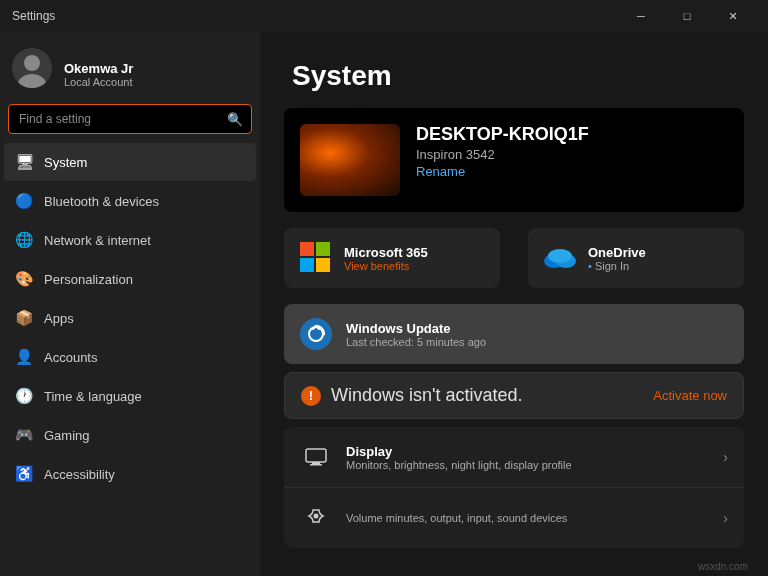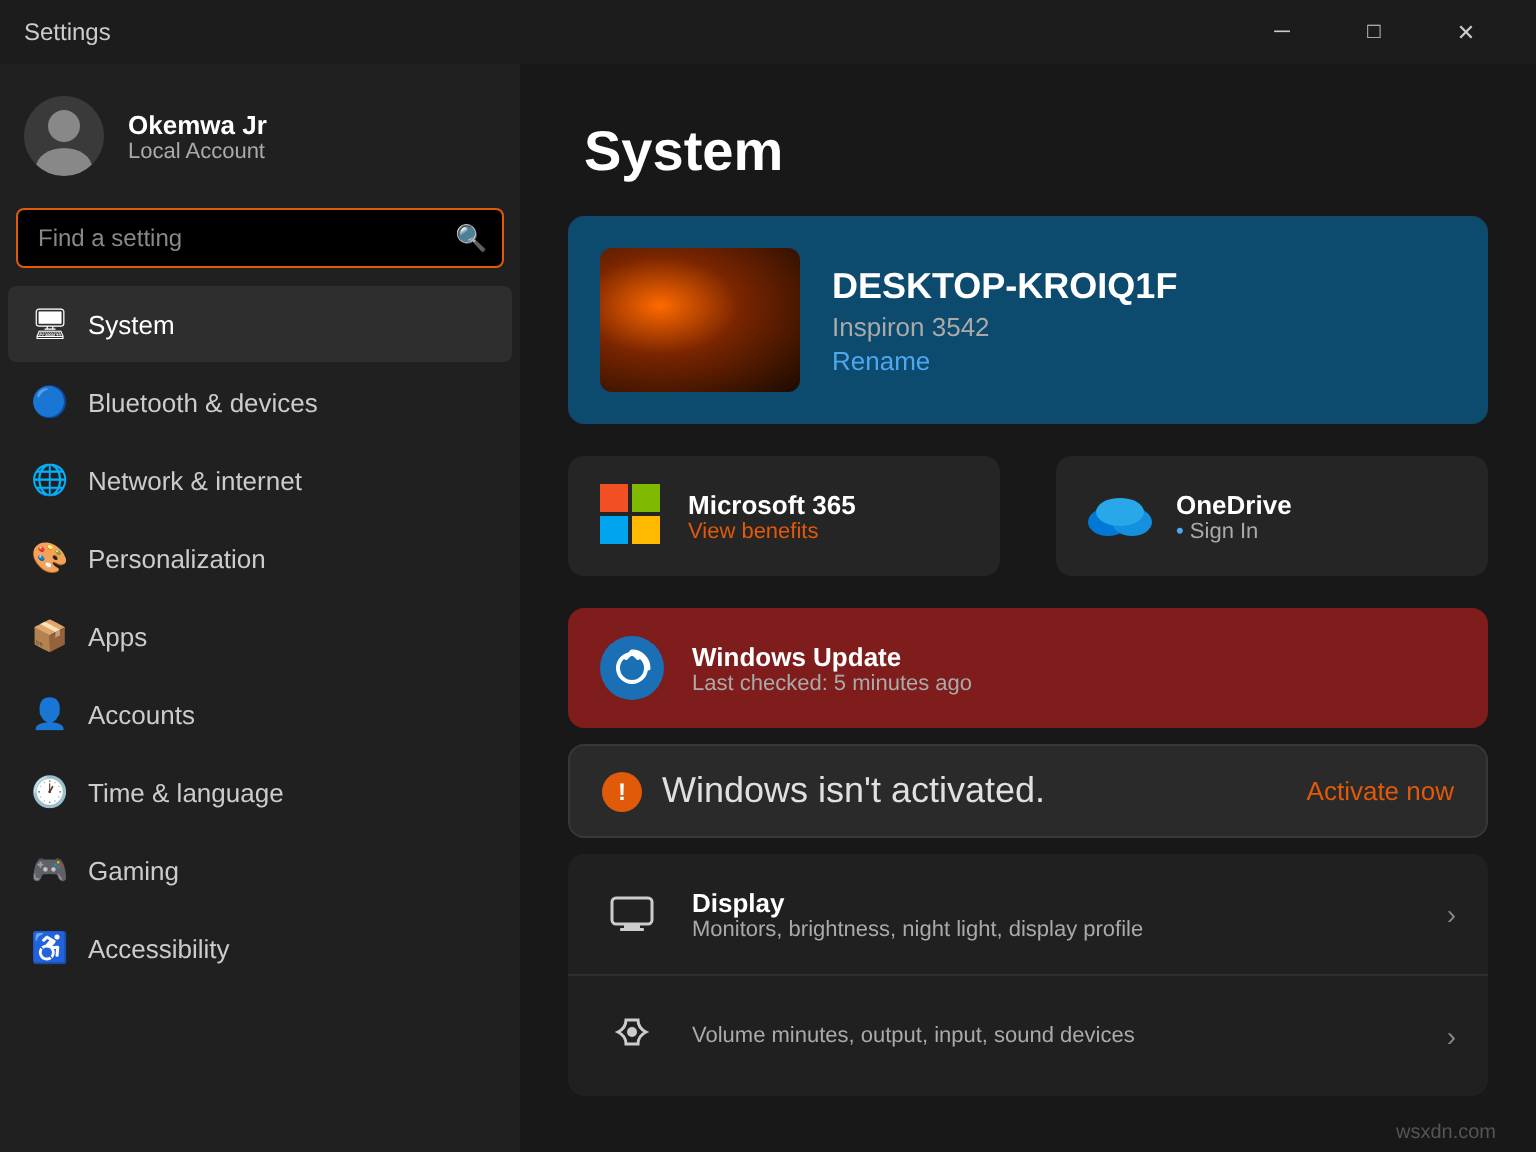--- a/index.html
+++ b/index.html
@@ -55,21 +55,21 @@
     .sidebar {
       width: 260px;
       background: #202020;
       display: flex;
       flex-direction: column;
       flex-shrink: 0;
       overflow-y: auto;
     }
     .sidebar-user {
       display: flex;
-      align-items: center;
+      align-items: flex-end;
       padding: 16px 12px;
       gap: 12px;
     }
     .user-avatar {
       width: 40px;
       height: 40px;
       border-radius: 50%;
       background: #3a3a3a;
       display: flex;
       align-items: center;
@@ -145,25 +145,25 @@
     }
     .page-title {
       font-size: 28px;
       font-weight: 600;
       color: #ffffff;
     }
 
     
     .pc-card {
       margin: 0 24px 16px 24px;
-      background: #0c4a6e;
+      background: #000000;
       border-radius: 8px;
       padding: 16px;
       display: flex;
-      align-items: center;
+      align-items: flex-start;
       gap: 16px;
     }
     .pc-image {
       width: 100px;
       height: 72px;
       border-radius: 6px;
       background: linear-gradient(135deg, #8B2500 0%, #c43c00 30%, #e05a0a 50%, #a0400a 70%, #3a1800 100%);
       flex-shrink: 0;
       display: flex;
       align-items: center;
@@ -202,21 +202,21 @@
     .ql-subtitle { font-size: 11px; color: #aaaaaa; }
     .ql-subtitle.orange { color: #e05a0a; }
     .ql-subtitle.blue-dot::before {
       content: '• ';
       color: #4ea8f0;
     }
 
     
     .update-card {
       margin: 0 24px 8px 24px;
-      background: #7f1d1d;
+      background: #404040;
       border-radius: 8px;
       padding: 14px 16px;
       display: flex;
       align-items: center;
       gap: 14px;
       cursor: pointer;
     }
     .update-icon {
       width: 32px;
       height: 32px;

